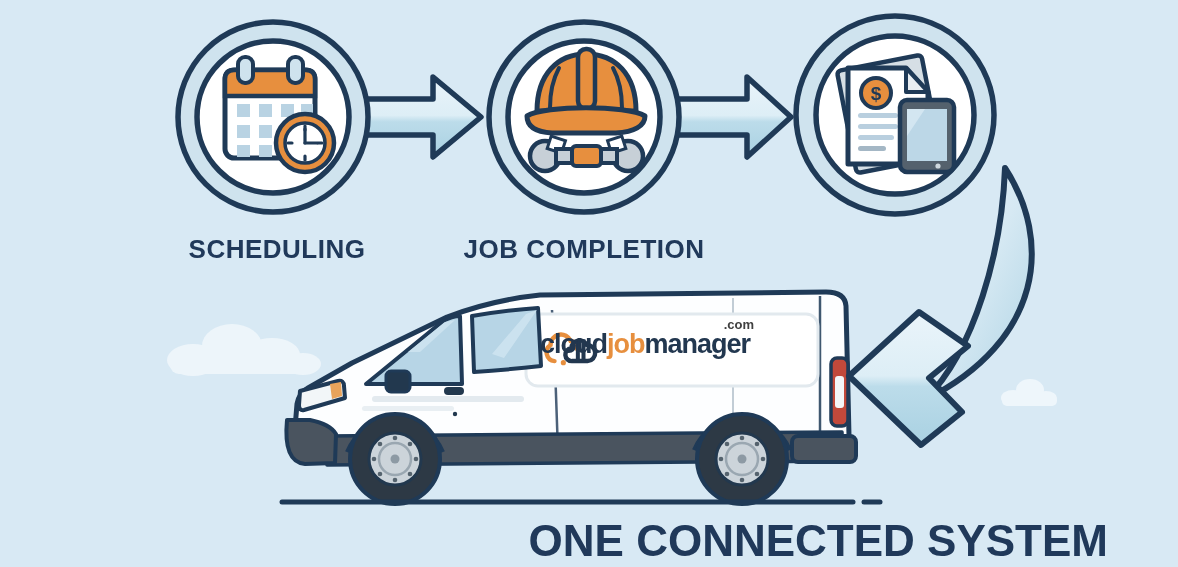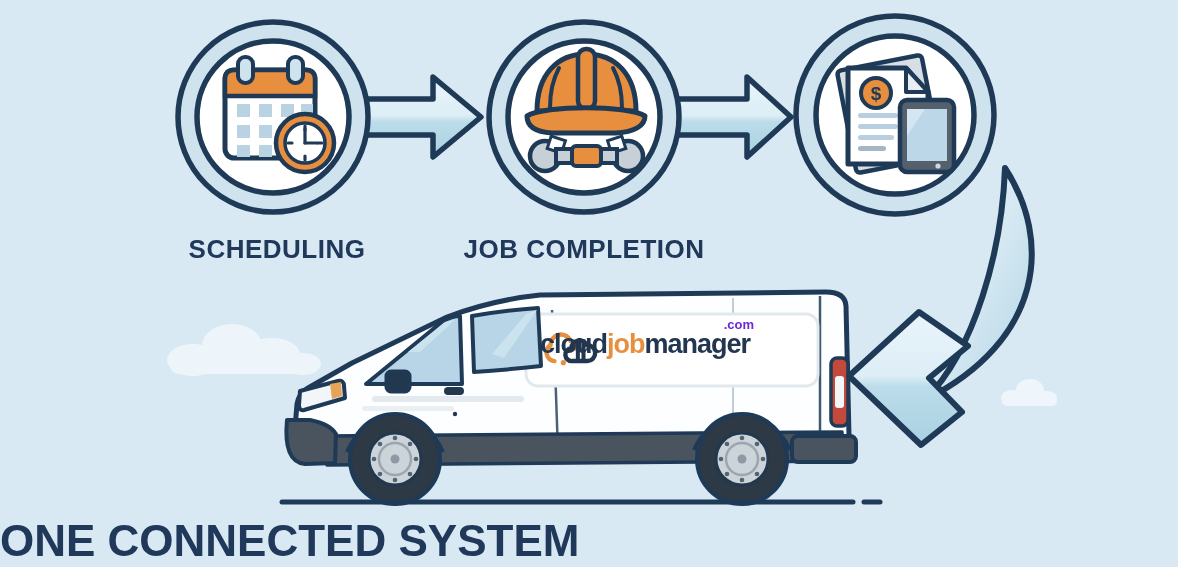--- a/index.html
+++ b/index.html
@@ -15,39 +15,39 @@
     position:absolute;top:234px;width:300px;
     text-align:center;
     font-size:26px;font-weight:bold;letter-spacing:0.5px;
     color:#20395a;
   }
   .step-label.s1{left:127px;}
   .step-label.s2{left:434px;}
   .step-label.s3{left:745px;}
   .footer-title{
     position:absolute;left:0;top:516px;width:1108px;
-    text-align:left;
+    text-align:right;
     font-size:44px;font-weight:bold;letter-spacing:0px;
     color:#20395a;
   }
   .van-logo{
     position:absolute;left:540px;top:327px;width:280px;height:46px;
     display:flex;
   }
   .van-logo .wordmark{
     position:relative;
     font-size:27px;font-weight:bold;letter-spacing:-1px;
     color:#22374f;white-space:nowrap;line-height:1;
     top:4px;
   }
   .van-logo .wordmark .orange{color:#e78f3e;}
   .van-logo .tld{
     position:absolute;right:-4px;top:-13px;
     font-size:13px;font-weight:bold;letter-spacing:0;
-    color:#6d28d9;
+    color:#404040;
   }
 </style>
 </head>
 <body>
 
 <div class="stage">
 
   <svg width="1178" height="567" viewBox="0 0 1178 567">
     <defs>
       <linearGradient id="gradArrow" x1="0" y1="0" x2="0" y2="1">

